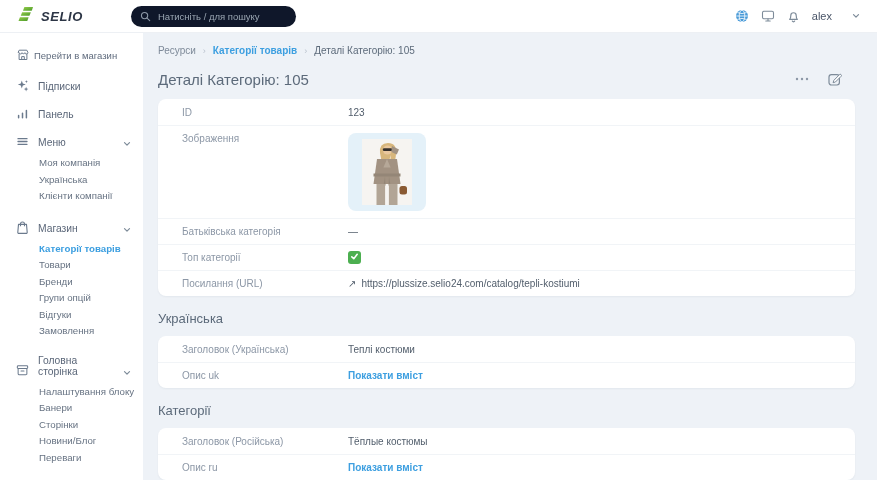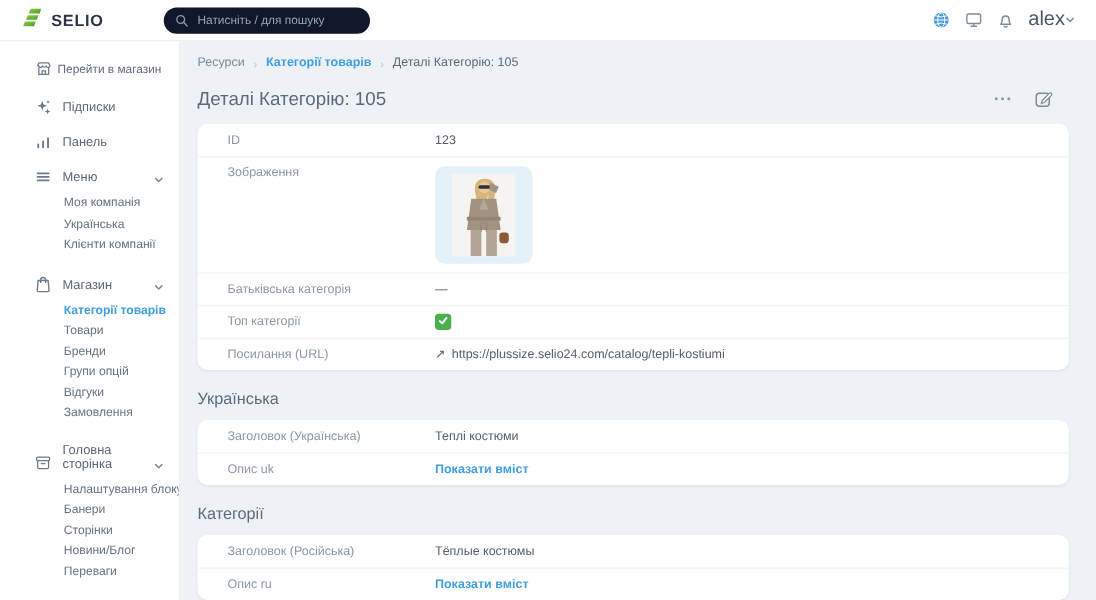--- a/index.html
+++ b/index.html
@@ -2,32 +2,32 @@
 <html><head>
 <meta charset="utf-8">
 <style>
   * { box-sizing: border-box; }
   html,body { margin:0; padding:0; }
   body { font-family:"Liberation Sans","DejaVu Sans",sans-serif; background:#dfe4ea; }
   .app { width:877px; height:480px; overflow:hidden; background:#eef2f7; display:flex; flex-direction:column; position:relative; }
 
   
   .topbar { height:33px; background:#fff; display:flex; align-items:center; flex-shrink:0; border-bottom:1px solid #edf0f4; }
-  .logo { display:flex; align-items:center; gap:6px; padding-left:18px; width:118px; cursor:pointer; }
+  .logo { display:flex; align-items:center; gap:6px; padding-left:18px; width:118px; cursor:pointer;font-style:italic; }
   .brand { font-size:13px; font-weight:bold; color:#2c3545; letter-spacing:.6px; }
   .search { margin-left:13px; width:165px; height:21px; background:#0f172a; border-radius:11px; display:flex; align-items:center; padding:0 9px; gap:5px; }
   .search input { border:none; background:transparent; outline:none; font-size:9.5px; color:#5a6878; width:100%; font-family:inherit; }
   .search input::placeholder { color:#9aa6b2; }
   .top-right { margin-left:auto; display:flex; align-items:center; gap:12px; padding-right:17px; }
   .top-icon { display:flex; align-items:center; cursor:pointer; }
-  .user { display:flex; align-items:center; gap:0; font-size:16px; color:#4a5568; cursor:pointer;justify-content:space-between; }
+  .user { display:flex; align-items:center; gap:20px; font-size:11px; color:#4a5568; cursor:pointer;justify-content:space-between; }
 
   
   .bodywrap { display:flex; flex:1; min-height:0; }
-  .sidebar { width:143px; background:#fff; flex-shrink:0; padding-top:9px; overflow:hidden; color:#5f6b7d;padding-left:12px; }
+  .sidebar { width:143px; background:#fff; flex-shrink:0; padding-top:9px; overflow:hidden; color:#5f6b7d; }
   .store-link { display:flex; align-items:center; gap:5px; padding:7px 10px 11px 17px; font-size:9.5px; color:#5f6b7d; cursor:pointer; white-space:nowrap; }
   .nav-item { display:flex; align-items:flex-end; gap:9px; padding:7px 12px 7px 16px; font-size:10.3px; cursor:pointer; color:#5a6678; }
   .nav-item .chev { margin-left:auto; display:flex; }
   .nav-icon { display:flex; width:13px; justify-content:center; }
   .nav-children { margin-bottom:8px; }
   .nav-child { padding:2px 8px 2px 39px; font-size:9.7px; line-height:12.5px; color:#667282; cursor:pointer; white-space:nowrap; }
   .nav-child.active { color:#3d9fe0; font-weight:bold; }
   .nav-group.leaf { margin-bottom:1px; }
 
   

